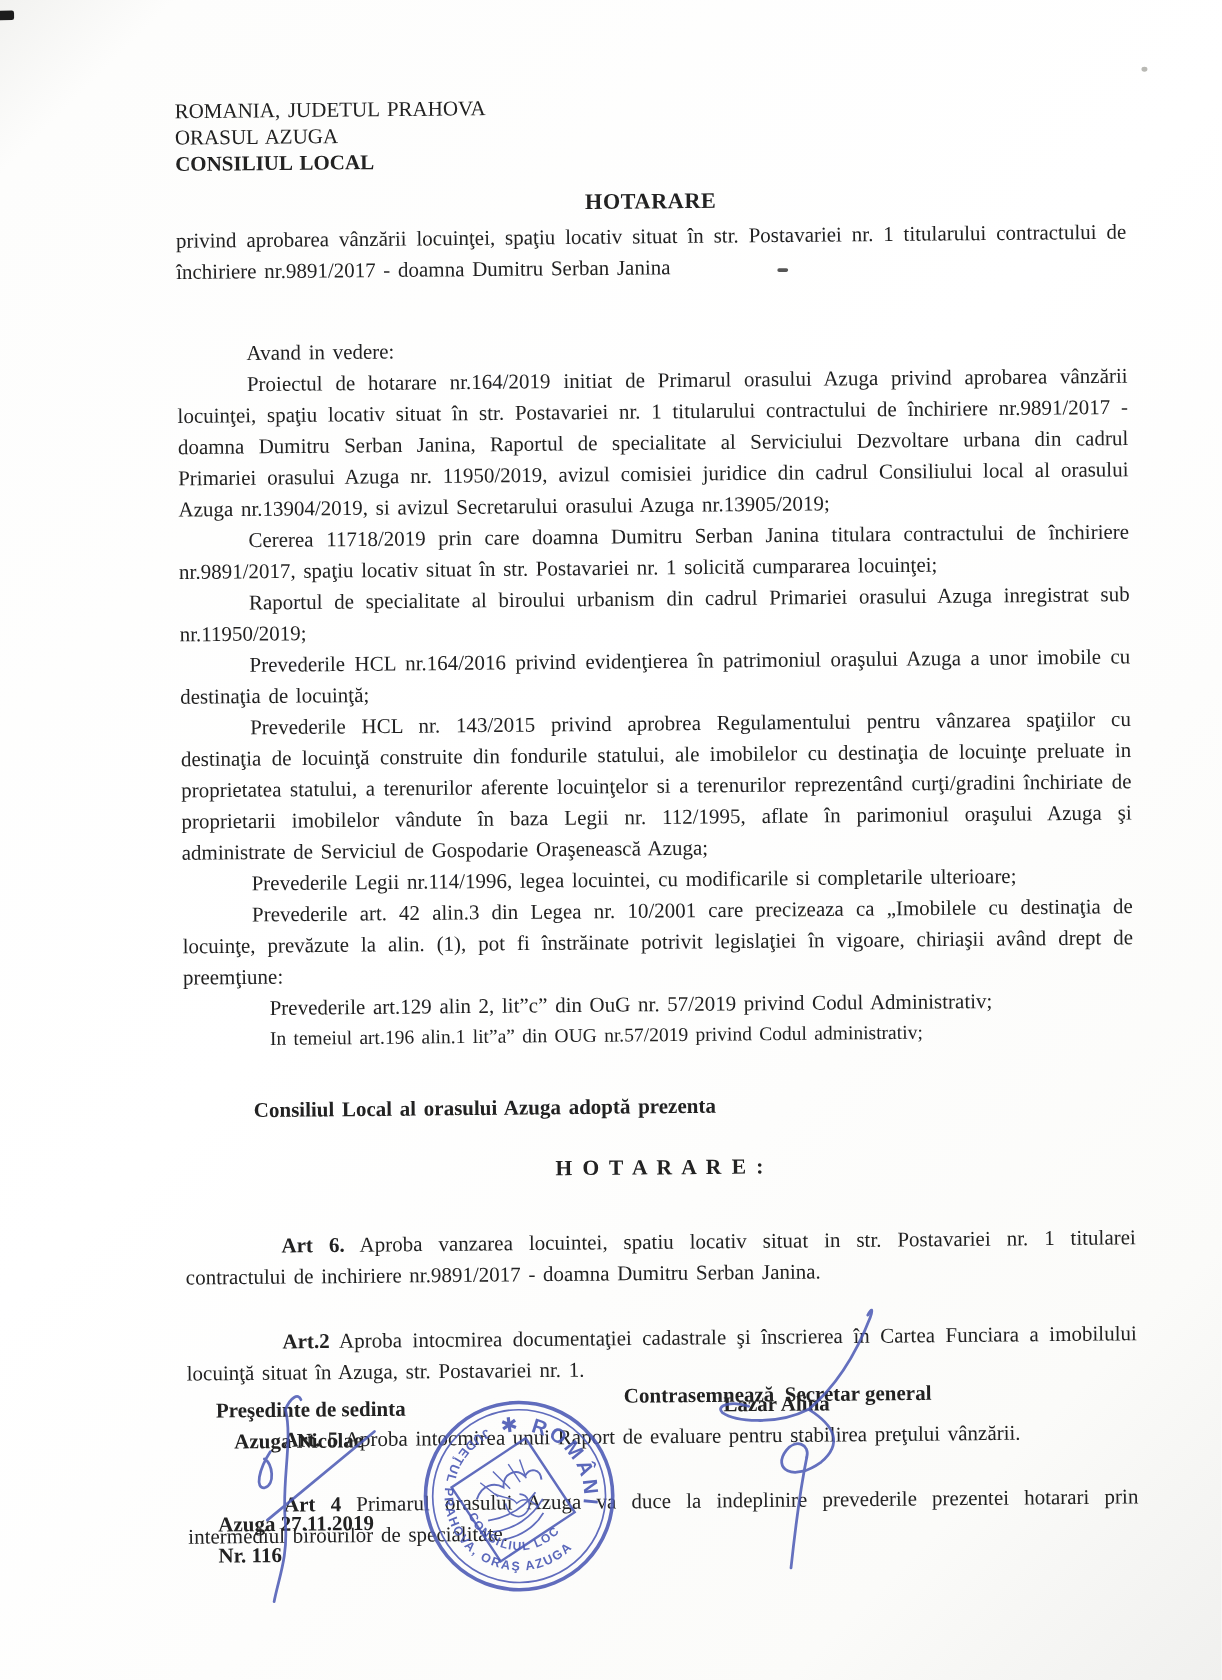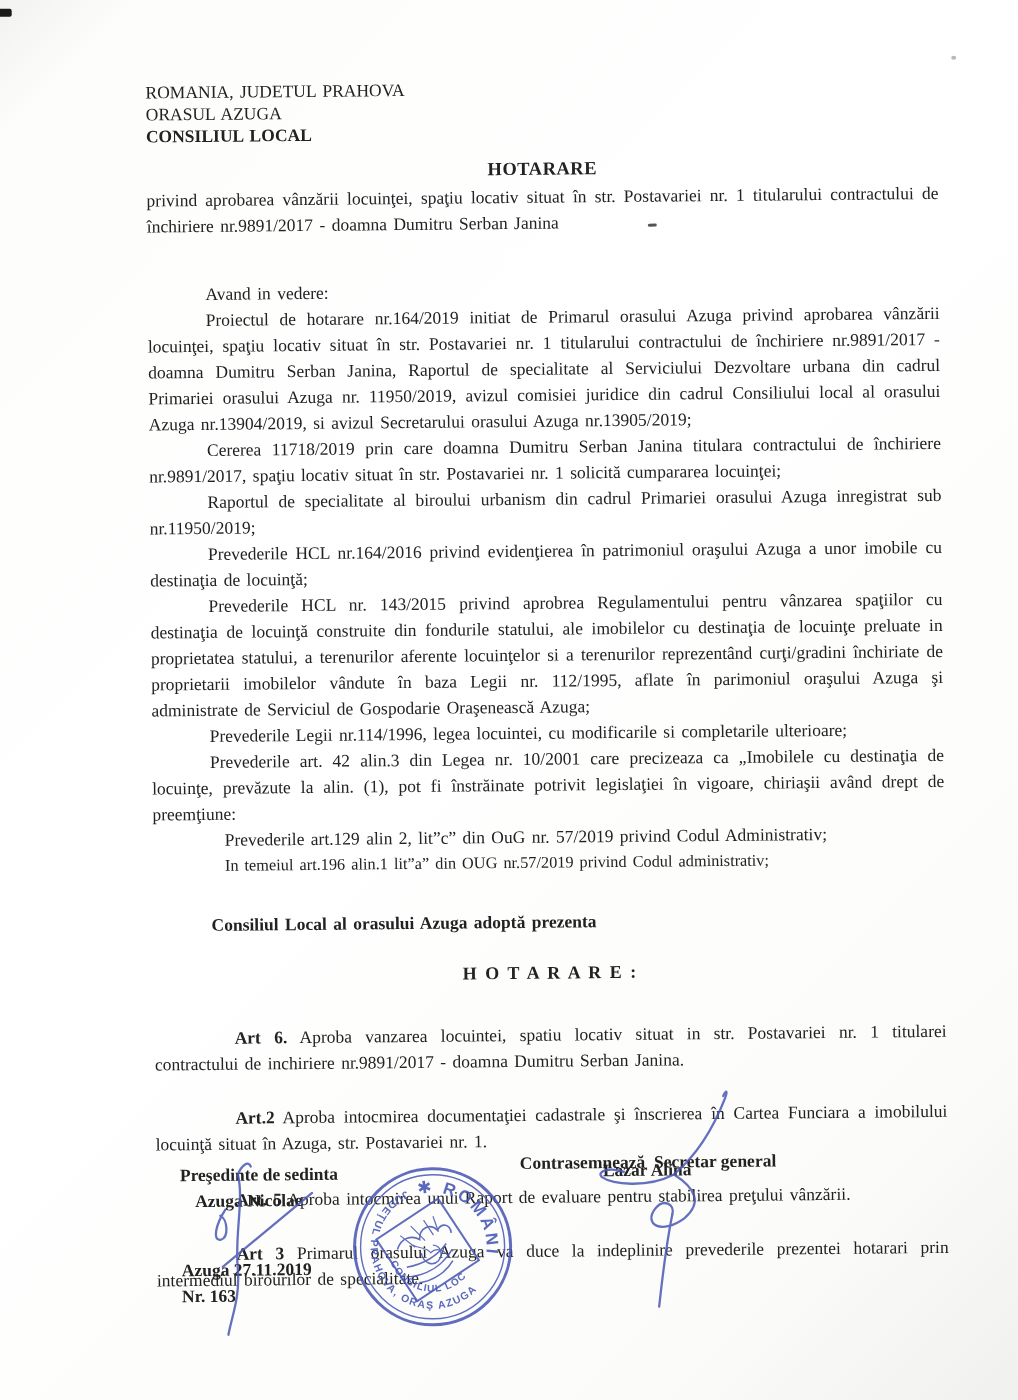--- a/index.html
+++ b/index.html
@@ -60,29 +60,29 @@
     <p class="p">Prevederile art. 42 alin.3 din Legea nr. 10/2001 care precizeaza ca „Imobilele cu destinaţia de locuinţe, prevăzute la alin. (1), pot fi înstrăinate potrivit legislaţiei în vigoare, chiriaşii având drept de preemţiune:</p>
     <p class="p ind72 p-noj">Prevederile art.129 alin 2, lit”c” din OuG nr. 57/2019 privind Codul Administrativ;</p>
     <p class="p ind72 p-noj p-sm">In temeiul art.196 alin.1 lit”a” din OUG nr.57/2019 privind Codul administrativ;</p>
 
     <p class="adopt">Consiliul Local al orasului Azuga adoptă prezenta</p>
     <p class="dec-title">H O T A R A R E :</p>
 
     <p class="art mt36"><b>Art 6.</b><span> Aproba vanzarea locuintei, spatiu locativ situat in  str. Postavariei  nr. 1  titularei contractului de inchiriere  nr.9891/2017  -  doamna Dumitru Serban Janina.</span></p>
     <p class="art mt28"><b>Art.2</b><span> Aproba intocmirea documentaţiei cadastrale şi înscrierea în Cartea Funciara a imobilului locuinţă situat în Azuga, str. Postavariei  nr. 1.</span></p>
     <p class="art mt30"><b>Art. 5</b><span> Aproba intocmirea unui Raport de evaluare pentru stabilirea preţului vânzării.</span></p>
-    <p class="art mt28"><b>Art 3</b><span> Primarul orasului Azuga  va duce la indeplinire prevederile prezentei hotarari prin intermediul birourilor de specialitate.</span></p>
+    <p class="art mt28"><b>Art 4</b><span> Primarul orasului Azuga  va duce la indeplinire prevederile prezentei hotarari prin intermediul birourilor de specialitate.</span></p>
   </div>
 
   <div class="sig" style="left:174px;top:1162px;">Preşedinte de sedinta</div>
   <div class="sig" style="left:189px;top:1188px;">Azuga Nicolae</div>
   <div class="sig" style="left:514px;top:1153px;">Contrasemnează  Secretar general</div>
   <div class="sig" style="left:597px;top:1161px;">Lazar Alina</div>
   <div class="sig" style="left:175px;top:1257px;">Azuga 27.11.2019</div>
-  <div class="sig" style="left:175px;top:1283px;">Nr. 163</div>
+  <div class="sig" style="left:175px;top:1283px;">Nr. 116</div>
 
   <div class="stamp-wrap">
     <svg width="190" height="190" viewBox="0 0 190 190">
       <g stroke="#4a58b4" fill="none" opacity="0.88">
         <circle cx="90" cy="94" r="78" stroke-width="3"></circle>
         <circle cx="90" cy="94" r="72" stroke-width="1.4"></circle>
 
         <g transform="rotate(-33 85 97)">
           <rect x="48" y="60" width="74" height="74" stroke-width="2"></rect>
           <path d="M60,80 c10,-8 20,-4 24,4 c6,-10 18,-8 20,2 c8,-4 14,2 10,10" stroke-width="1.6"></path>

